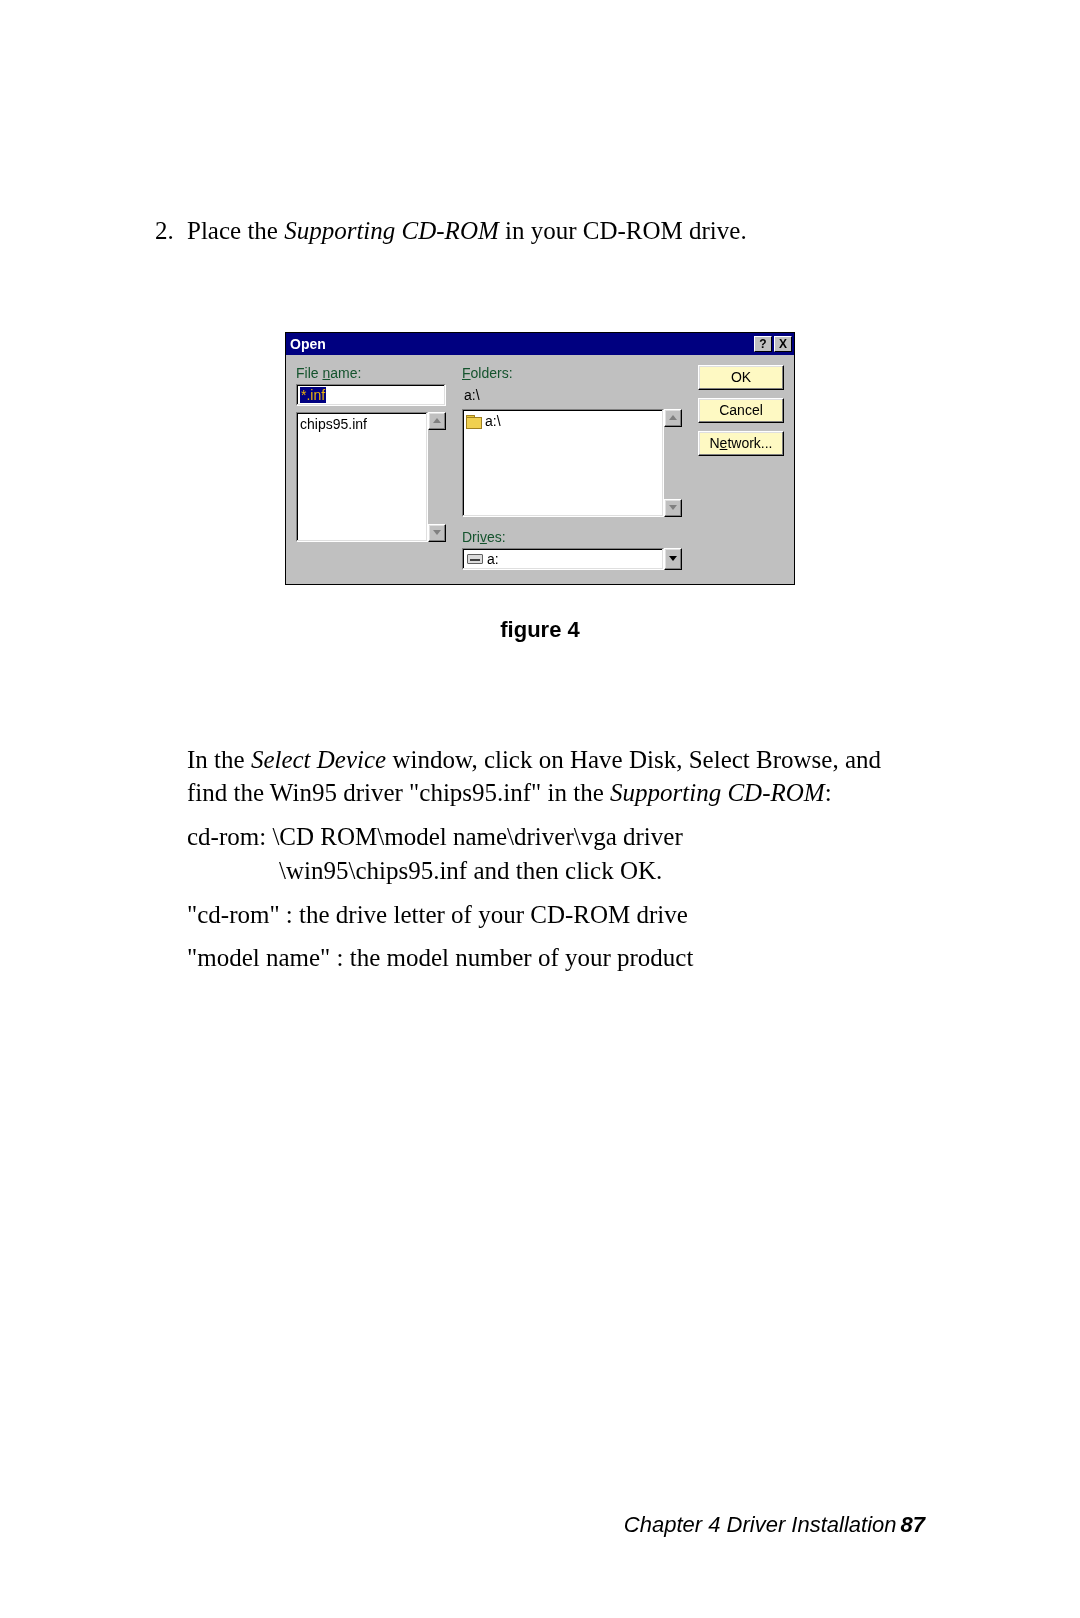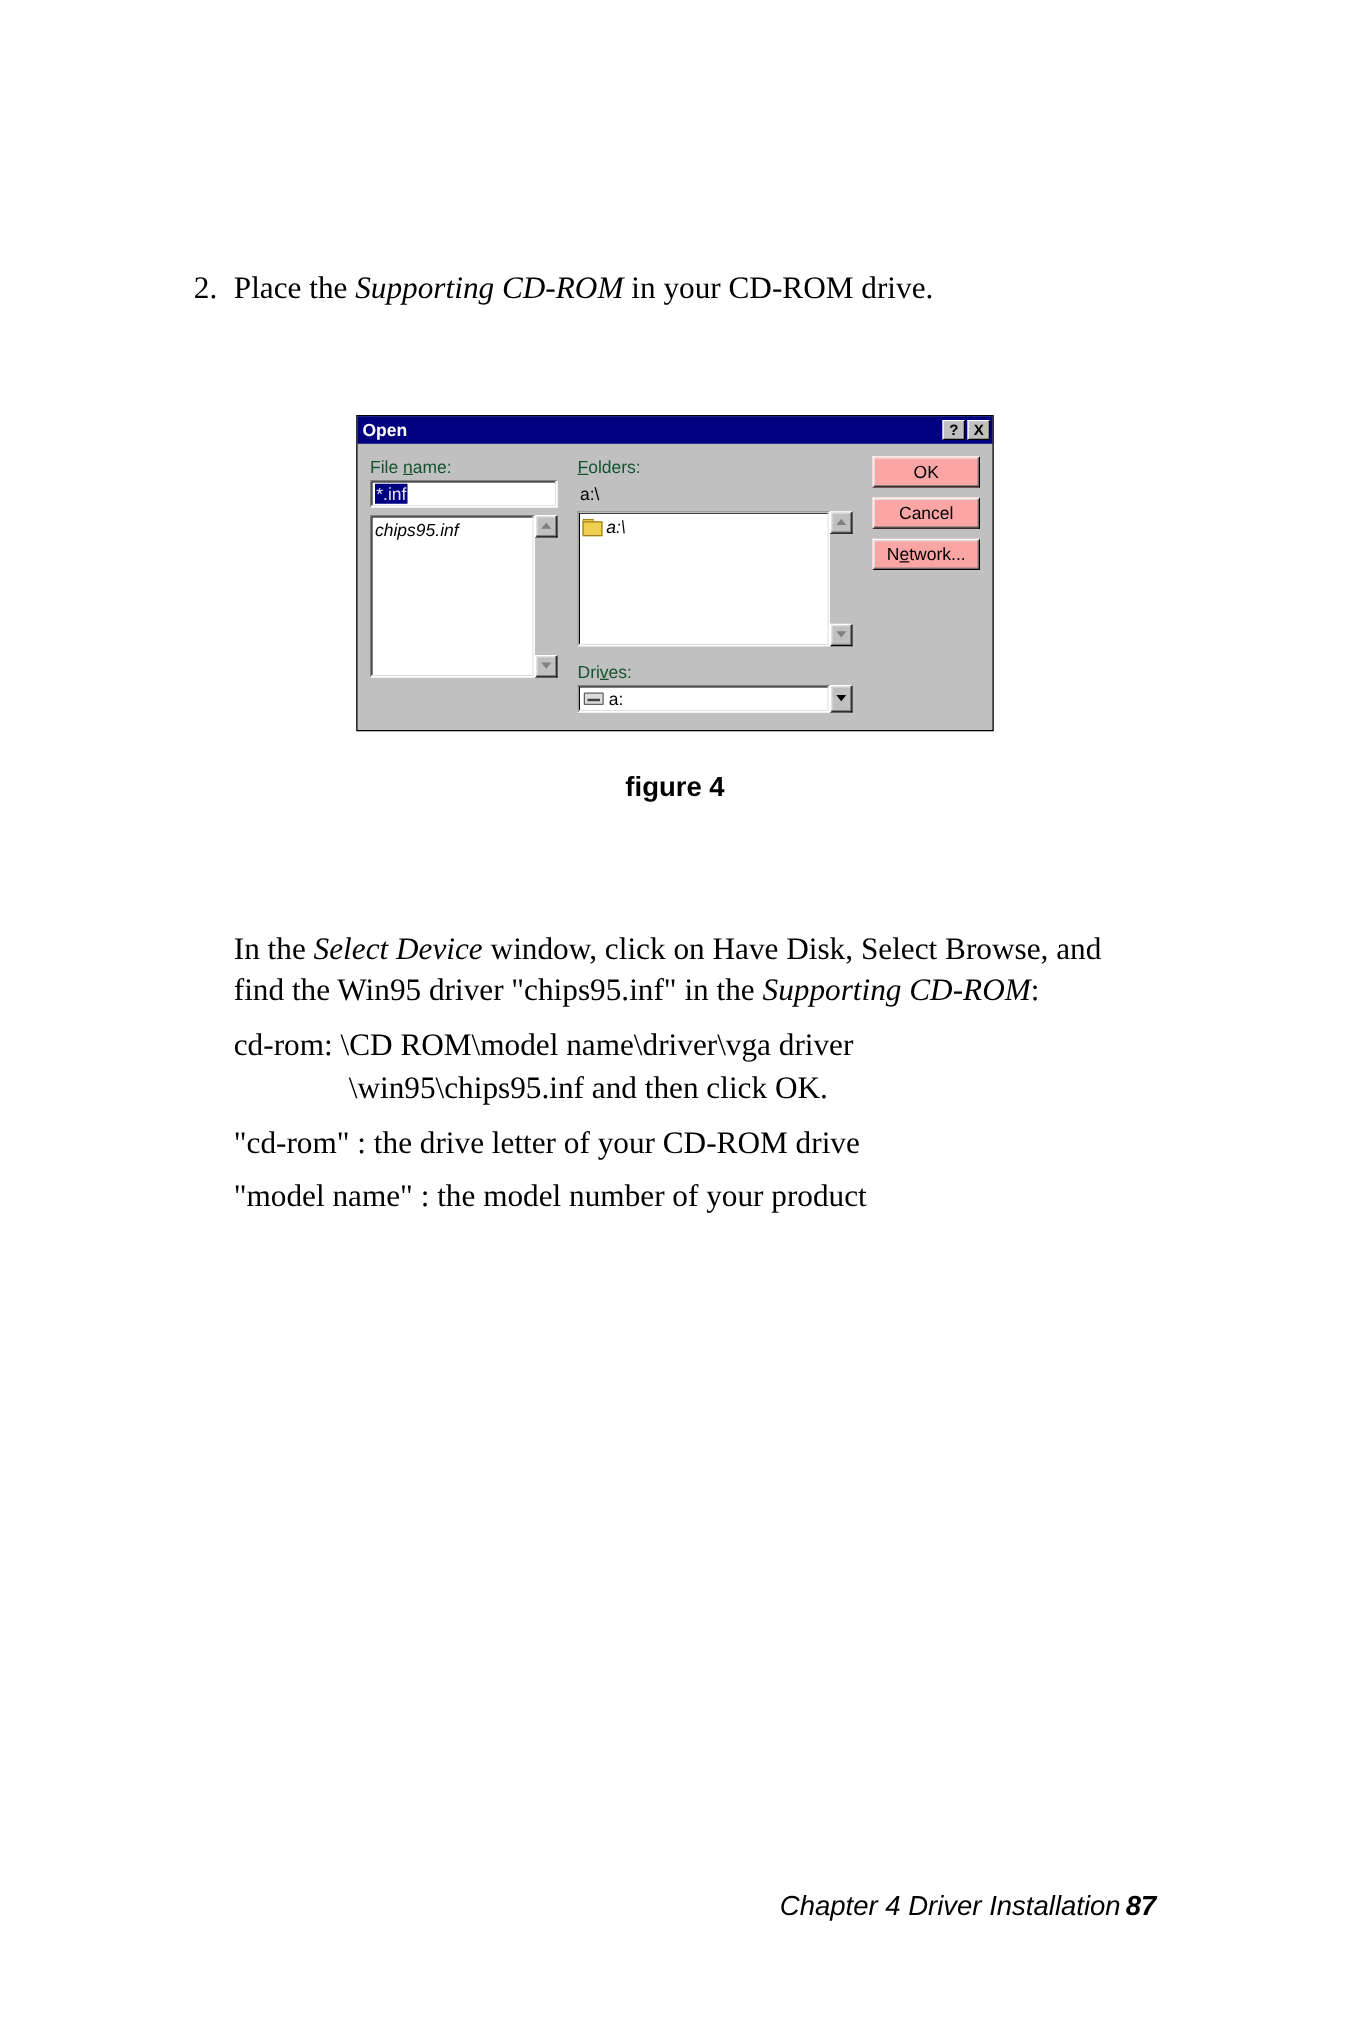--- a/index.html
+++ b/index.html
@@ -107,21 +107,21 @@
       height: 22px;
       padding: 2px 3px;
       display: flex;
       align-items: center;
     }
     .textbox.selected-content {
       background: #fff;
     }
     .sel {
       background: #000080;
-      color: #e5e5e5;
+      color: #eab308;
       padding: 0 1px;
     }
     .folders-path {
       height: 22px;
       display: flex;
       align-items: center;
       padding-left: 2px;
       margin-bottom: 3px;
     }
     .listbox-wrap {
@@ -137,21 +137,20 @@
       box-shadow: inset -1px -1px 0 #dfdfdf, inset 1px 1px 0 #000;
       height: 130px;
       flex: 1;
       padding: 2px 3px;
     }
     .listbox-item {
       height: 18px;
       display: flex;
       align-items: center;
       gap: 4px;
-      font-style: italic;
     }
     .scrollbar {
       width: 18px;
       background: #c0c0c0;
       display: flex;
       flex-direction: column;
       justify-content: space-between;
     }
     .sbtn {
       height: 18px;
@@ -191,21 +190,21 @@
       border-top: 1px solid #fff;
       border-left: 1px solid #fff;
       border-right: 1px solid #000;
       border-bottom: 1px solid #000;
       background: #c0c0c0;
       box-shadow: inset -1px -1px 0 #808080, inset 1px 1px 0 #dfdfdf;
       display:flex;align-items:center;justify-content:center;
     }
     .btn {
       height: 25px;
-      background: #fca5a5;
+      background: #fef9c3;
       border-top: 1px solid #fff;
       border-left: 1px solid #fff;
       border-right: 1px solid #000;
       border-bottom: 1px solid #000;
       box-shadow: inset -1px -1px 0 #808080, inset 1px 1px 0 #dfdfdf;
       display: flex;
       align-items: center;
       justify-content: center;
       margin-bottom: 8px;
       width: 86px;

